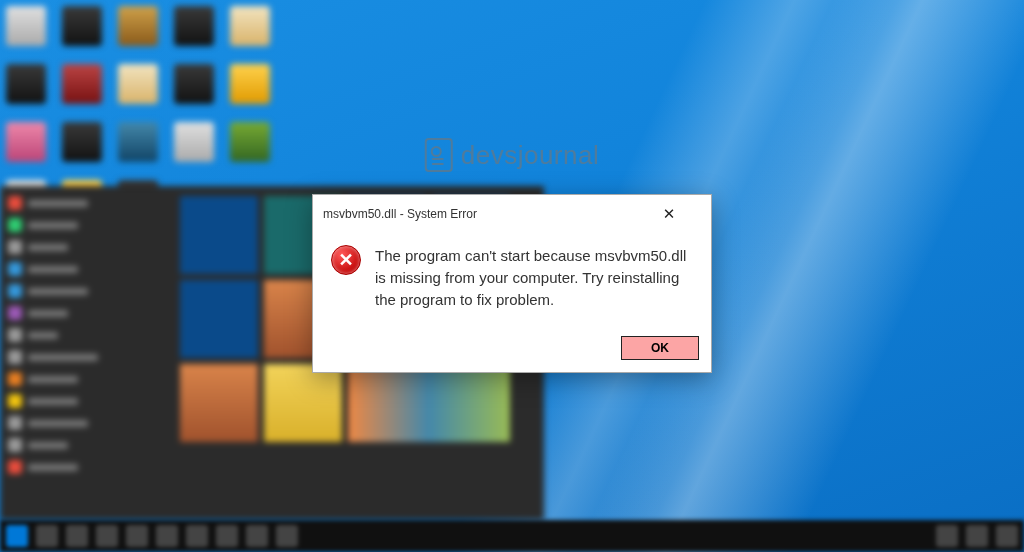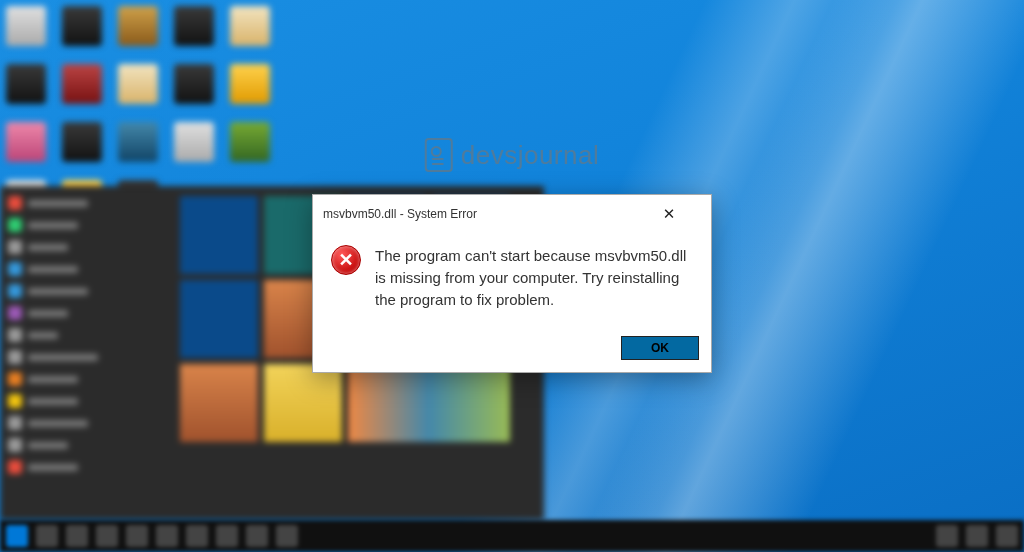--- a/index.html
+++ b/index.html
@@ -111,21 +111,21 @@
     display: flex; align-items: center; justify-content: center;
     box-shadow: inset 0 0 4px rgba(255,255,255,0.6);
   }
   .error-x { color: #fff; font-weight: 700; font-size: 18px; line-height: 1; }
   .dialog-msg { font-size: 15px; line-height: 1.45; color: #333; }
   .dialog-footer {
     display: flex; justify-content: flex-end; padding: 8px 12px 12px;
   }
   .ok-btn {
     min-width: 78px; padding: 4px 18px; font-size: 12px; font-weight: 600;
-    background: #0369a1; border: 1.5px solid #222; cursor: pointer;
+    background: #fca5a5; border: 1.5px solid #222; cursor: pointer;
   }
 </style>
 </head>
 <body>
 
 <div class="desktop"></div>
 
 <div class="desktop-icons">
   <div class="d-icon c4"></div>
   <div class="d-icon c2"></div>

